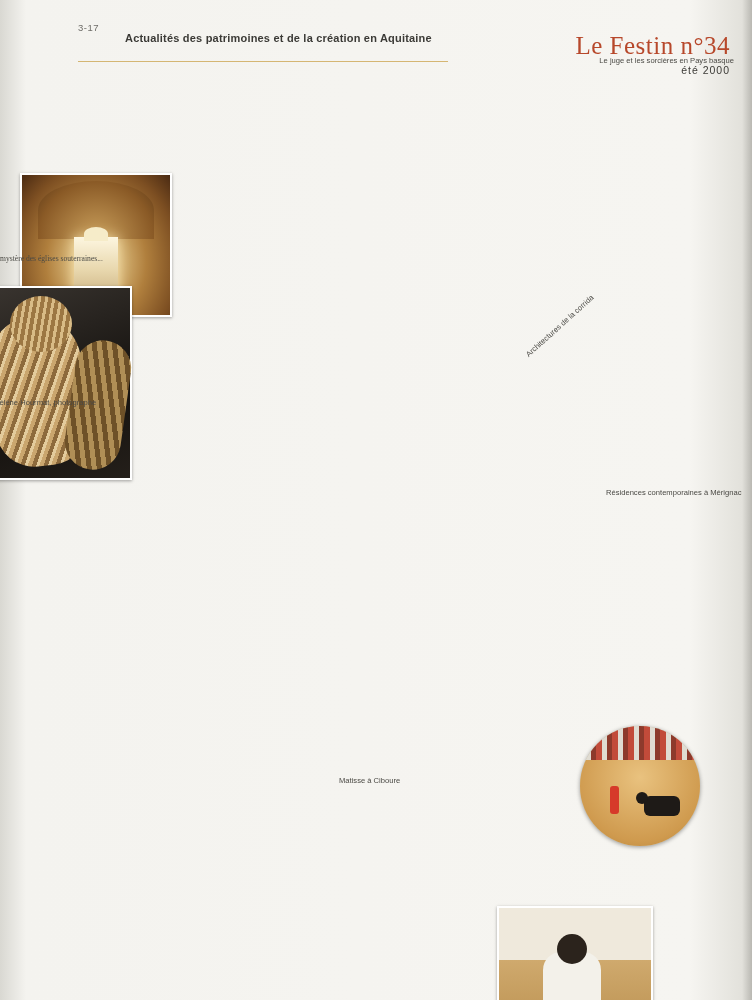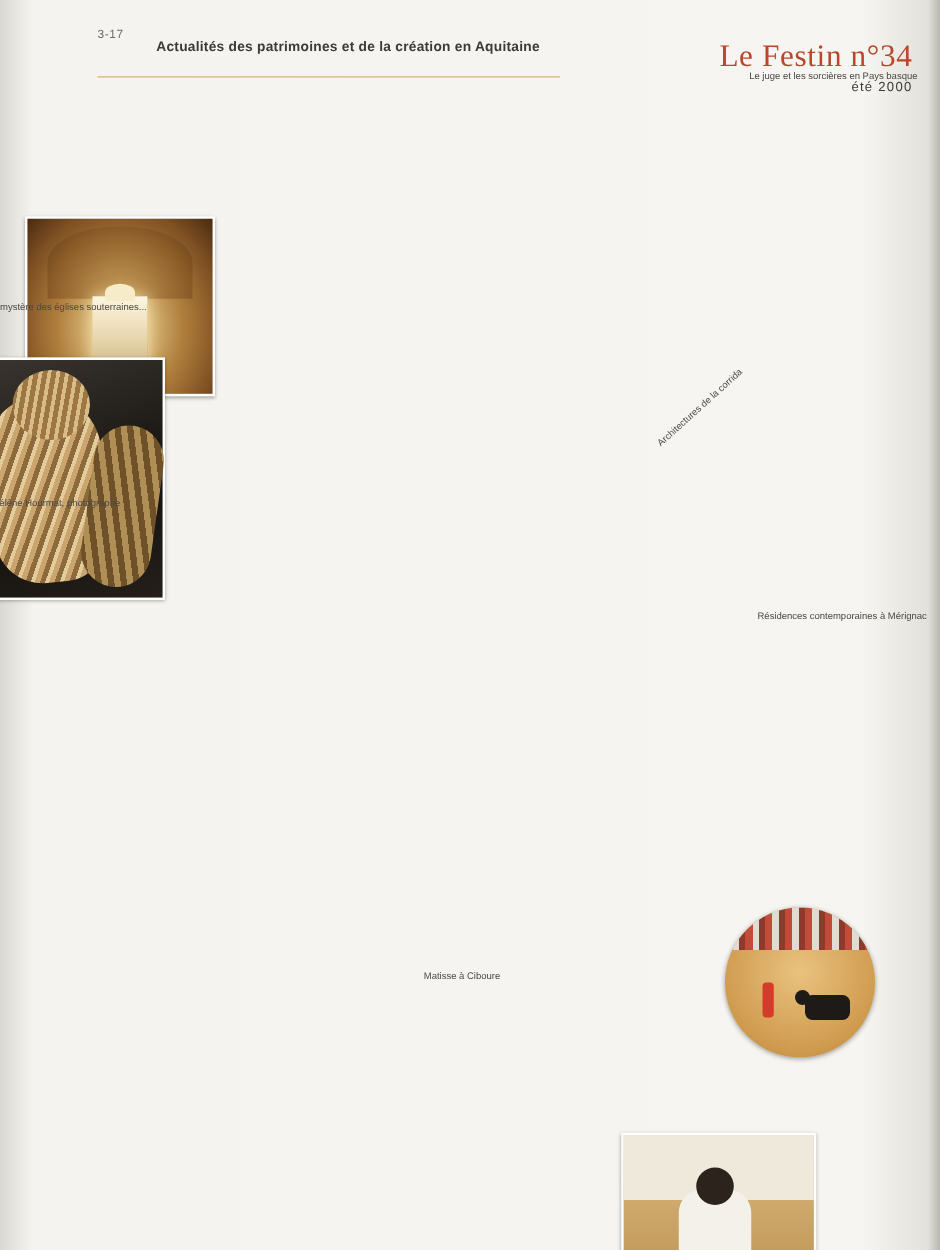--- a/index.html
+++ b/index.html
@@ -27,21 +27,21 @@
 
   
   #crypt{left:20px;top:105px;width:148px;height:140px;}
   #crypt .inner{position:absolute;inset:0;background:
      radial-gradient(ellipse at 50% 62%,#f0e3c0 0%,#d9b87a 22%,#b07f3d 48%,#7d4f22 78%,#4a2a12 100%);}
   #crypt .arch{position:absolute;left:16px;top:6px;right:16px;height:58px;border-radius:50% 50% 0 0;
      background:radial-gradient(ellipse at 50% 100%,#caa05c,#8a5a26 70%,#5d3a18);}
   #crypt .altar{position:absolute;left:52px;top:62px;width:44px;height:60px;
      background:linear-gradient(180deg,#fdf6e0,#e8d7ad 55%,#cdb484);box-shadow:0 0 12px rgba(255,240,190,.8);}
   #crypt .altar:after{content:"";position:absolute;left:10px;top:-10px;width:24px;height:14px;border-radius:50% 50% 0 0;background:#f6ecc9;}
-  #cryptcap{left:0px;top:241px;width:180px;}
+  #cryptcap{left:0px;top:254px;width:180px;font-family:Liberation Serif, serif;}
 
   
   #owl{right:22px;top:74px;width:150px;height:190px;}
   #owl .inner{position:absolute;inset:0;background:linear-gradient(160deg,#3a3530,#15120f 60%,#241f1a);}
   #owl .body{position:absolute;left:12px;top:28px;width:92px;height:150px;border-radius:46px 46px 38px 38px;
      background:repeating-linear-gradient(115deg,#caa66e 0 4px,#8d6a3c 4px 8px,#e3cb9c 8px 11px);
      transform:rotate(-6deg);}
   #owl .head{position:absolute;left:30px;top:8px;width:62px;height:56px;border-radius:50%;
      background:repeating-linear-gradient(100deg,#d8bb86 0 3px,#9c7743 3px 7px);}
   #owl .wing{position:absolute;right:4px;top:52px;width:56px;height:130px;border-radius:30px;

